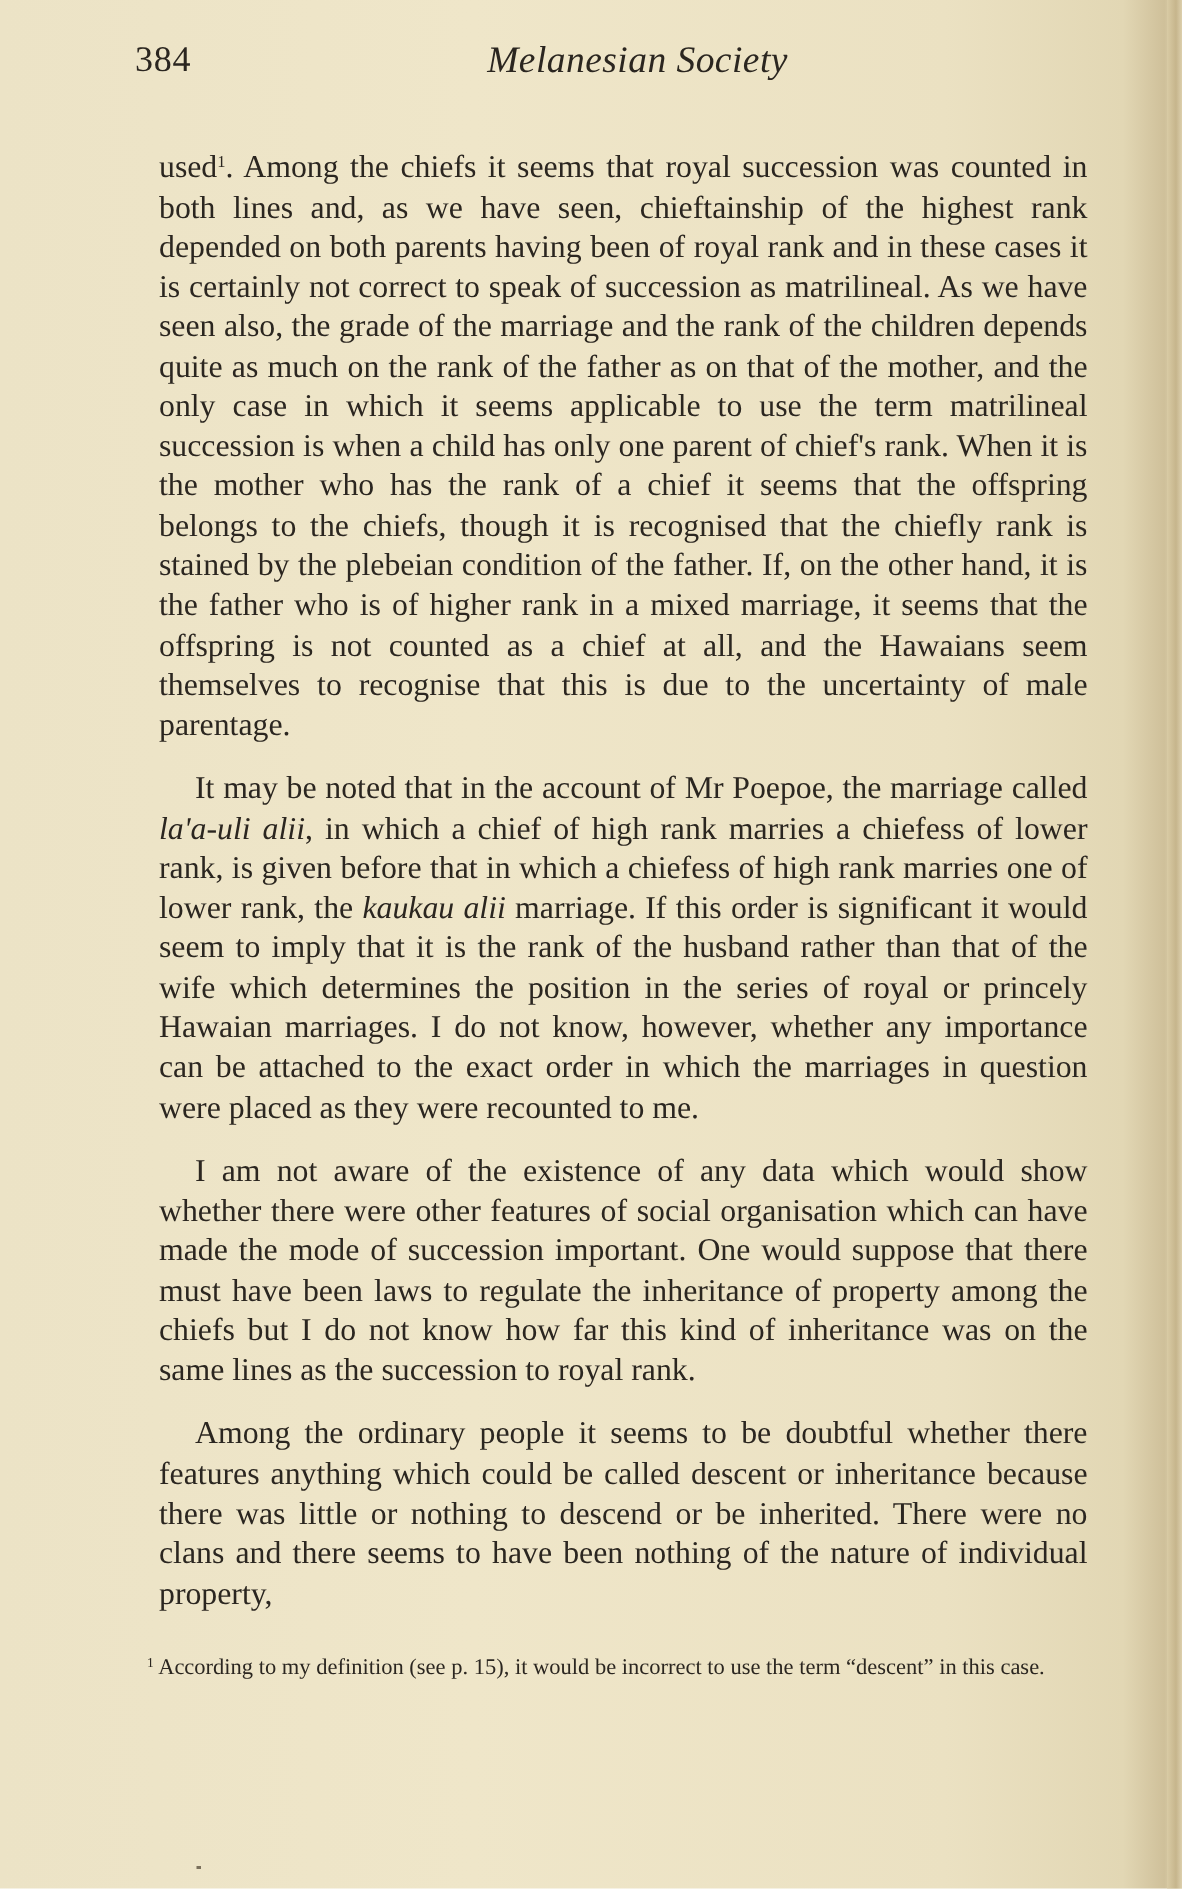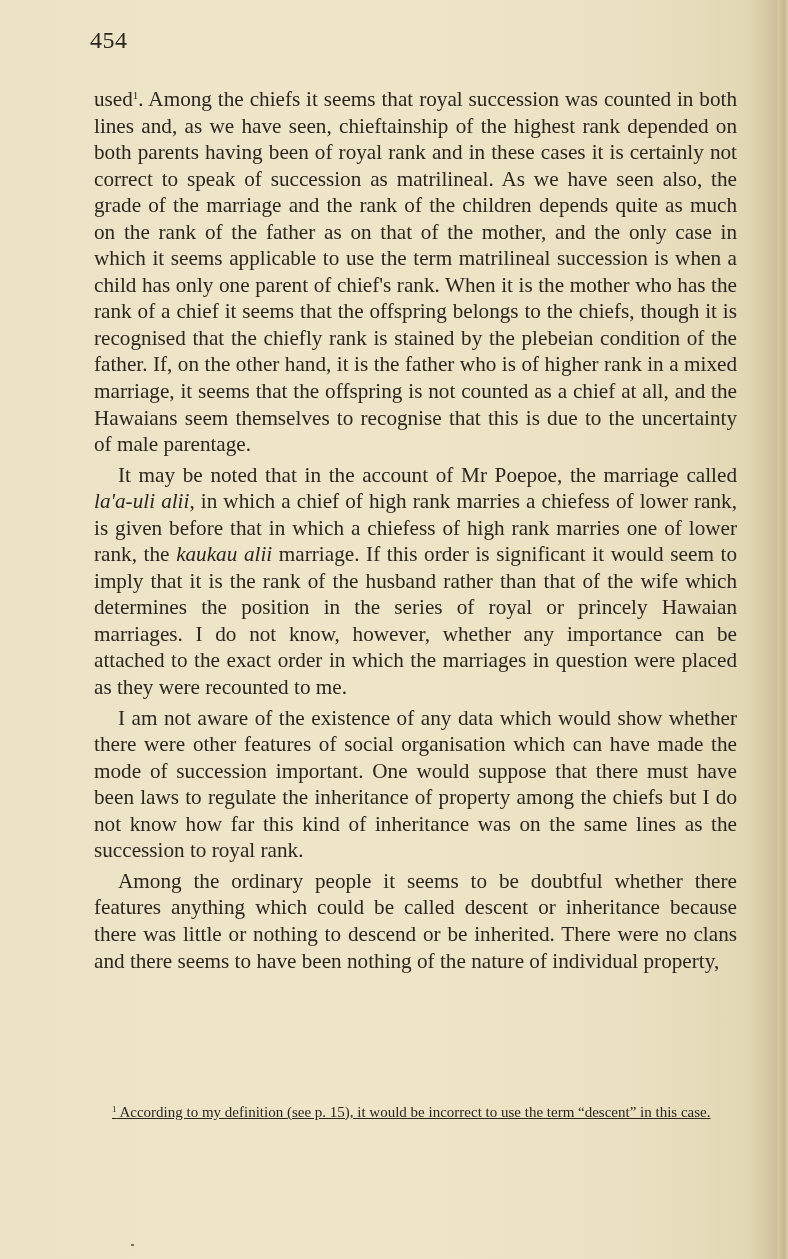--- a/index.html
+++ b/index.html
@@ -24,39 +24,40 @@
   .running-title {
     position: absolute; left: 0; right: 0; top: 0; text-align: center;
     font-style: italic; font-size: 25px; letter-spacing: 0.3px;
     padding-left: 20px;
   }
   .body-text {
     position: absolute; top: 82px; left: 90px; width: 651px;
     font-size: 21.2px; line-height: 26.55px;
     text-align: justify;
   }
-  .body-text p { margin: 4px; text-indent: 0; }
+  .body-text p { margin: 16px; text-indent: 0; }
   .body-text p.indent { text-indent: 24px; }
   .body-text sup { font-size: 11px; vertical-align: 7px; line-height: 0; }
   .body-text i { font-style: italic; font-family: Liberation Serif, serif; }
   .footnote {
-    position: absolute; top: 1103px; left: 90px; width: 651px;
-    font-size: 15px; line-height: 19px; text-align: justify; text-decoration: underline;
+    position: absolute; top: 1103px; left: 76px; width: 651px;
+    font-size: 15px; line-height: 19px; text-align: justify;
   }
   .footnote p { margin: 0; text-indent: 22px; }
   .footnote sup { font-size: 9px; vertical-align: 5px; line-height: 0; }
   .specks { position: absolute; left: 131px; top: 1244px; width: 3px; height: 2px; background: #7a705c; }
 </style>
 </head>
 <body>
 
 <div class="edge"></div>
 
 <div class="header">
-  <span class="page-number">454</span>
+  <span class="page-number">384</span>
+  <div class="running-title">Melanesian Society</div>
 </div>
 
 <div class="body-text">
   <p><span>used</span><sup>1</sup><span>. Among the chiefs it seems that royal succession was counted in both lines and, as we have seen, chieftainship of the highest rank depended on both parents having been of royal rank and in these cases it is certainly not correct to speak of succession as matrilineal. As we have seen also, the grade of the marriage and the rank of the children depends quite as much on the rank of the father as on that of the mother, and the only case in which it seems applicable to use the term matrilineal succession is when a child has only one parent of chief's rank. When it is the mother who has the rank of a chief it seems that the offspring belongs to the chiefs, though it is recognised that the chiefly rank is stained by the plebeian condition of the father. If, on the other hand, it is the father who is of higher rank in a mixed marriage, it seems that the offspring is not counted as a chief at all, and the Hawaians seem themselves to recognise that this is due to the uncertainty of male parentage.</span></p>
   <p class="indent"><span>It may be noted that in the account of Mr Poepoe, the marriage called </span><i>la'a-uli alii</i><span>, in which a chief of high rank marries a chiefess of lower rank, is given before that in which a chiefess of high rank marries one of lower rank, the </span><i>kaukau alii</i><span> marriage. If this order is significant it would seem to imply that it is the rank of the husband rather than that of the wife which determines the position in the series of royal or princely Hawaian marriages. I do not know, however, whether any importance can be attached to the exact order in which the marriages in question were placed as they were recounted to me.</span></p>
   <p class="indent">I am not aware of the existence of any data which would show whether there were other features of social organisation which can have made the mode of succession important. One would suppose that there must have been laws to regulate the inheritance of property among the chiefs but I do not know how far this kind of inheritance was on the same lines as the succession to royal rank.</p>
   <p class="indent">Among the ordinary people it seems to be doubtful whether there features anything which could be called descent or inheritance because there was little or nothing to descend or be inherited. There were no clans and there seems to have been nothing of the nature of individual property,</p>
 </div>
 
 <div class="footnote">

